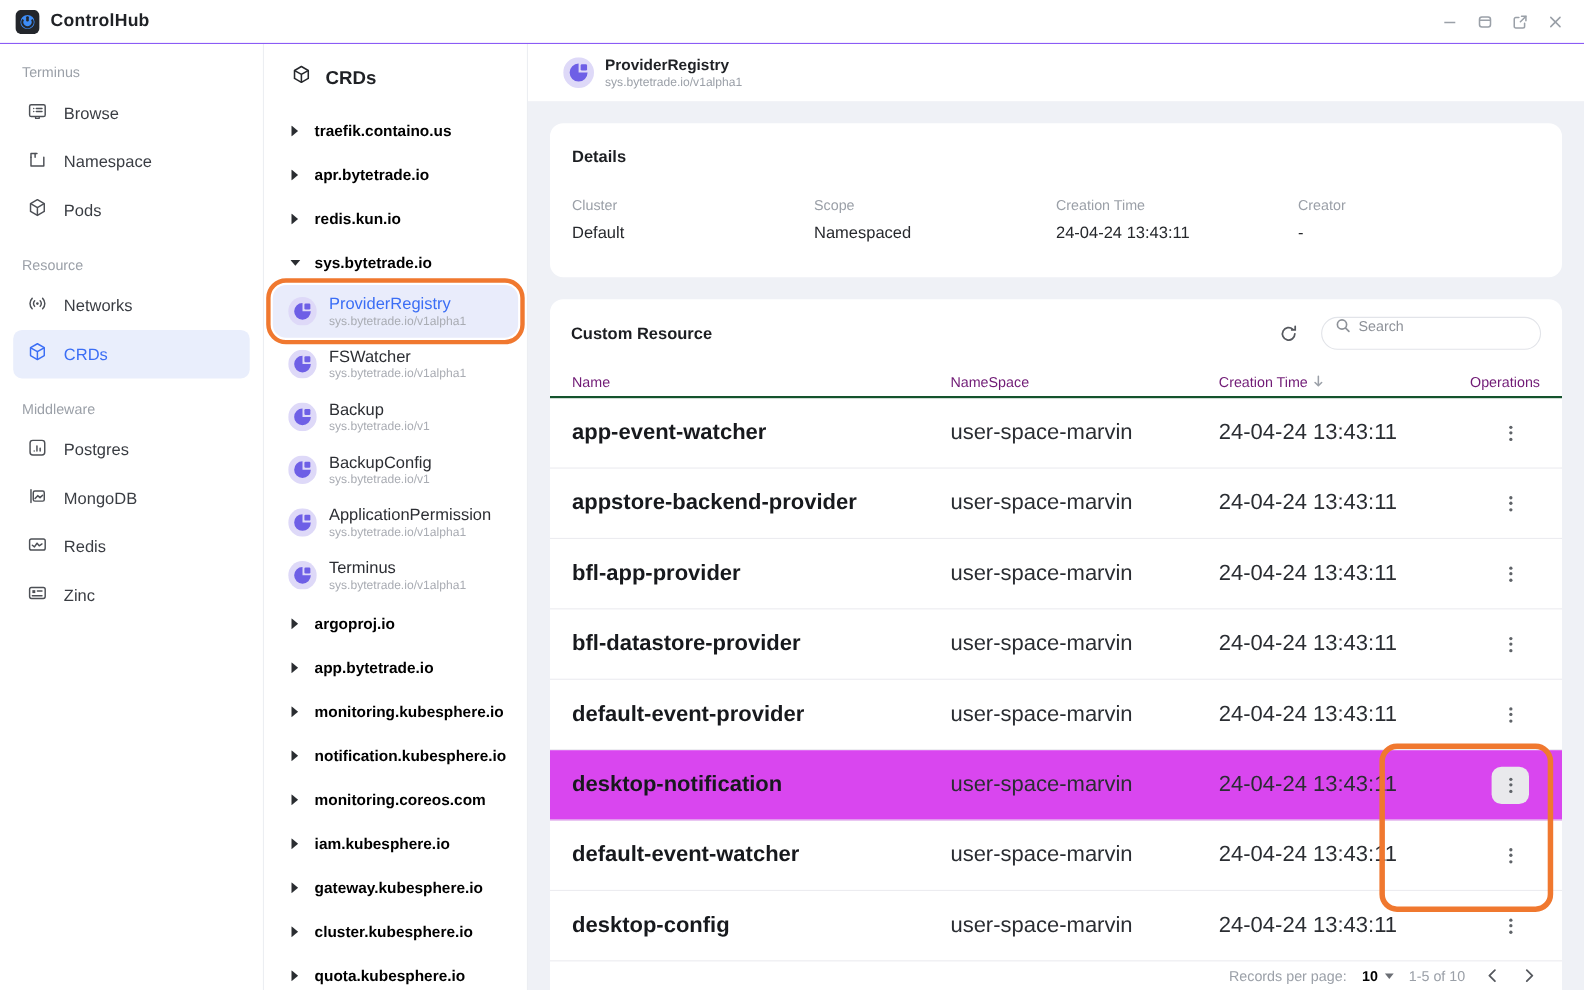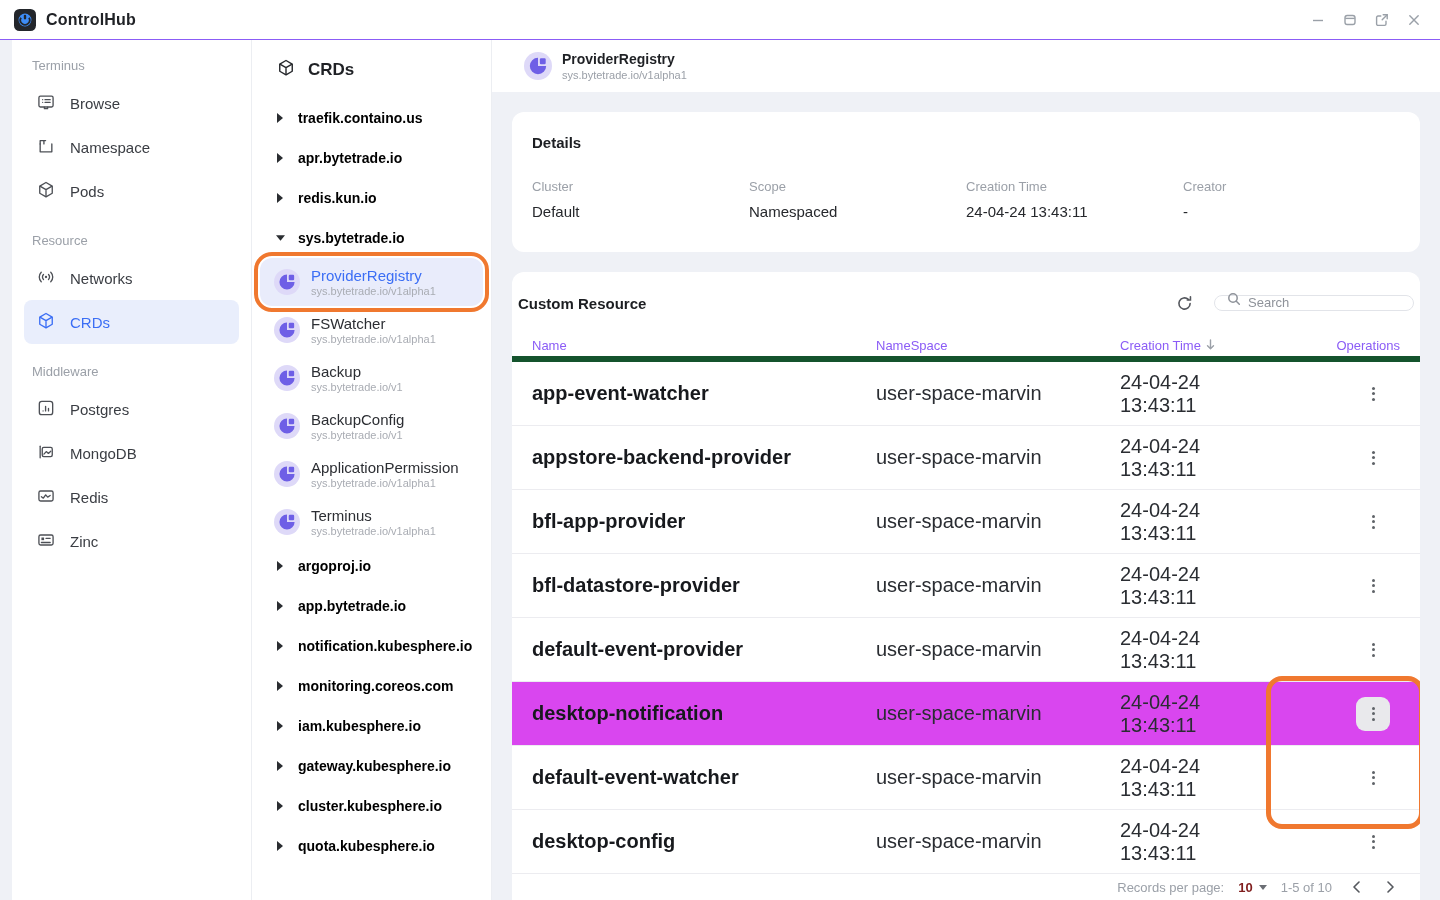--- a/index.html
+++ b/index.html
@@ -7,21 +7,21 @@
   body { font-family: "Liberation Sans", sans-serif; background: #eff1f6; color: #26282c; }
   .app { display: flex; flex-direction: column; width: 1440px; height: 900px; }
 
   
   .topbar { height: 40px; background: #fff; border-bottom: 1px solid #8b5cf6; display: flex; align-items: center; padding: 0 14px; flex-shrink: 0; }
   .logo { width: 22px; height: 22px; margin-right: 10px; flex-shrink: 0; }
   .app-title { font-size: 16px; font-weight: 700; color: #202226; letter-spacing: .2px; }
   .win-controls { margin-left: auto; display: flex; gap: 8px; align-items: center; }
   .win-btn { width: 24px; height: 24px; display: flex; align-items: center; justify-content: center; color: #9aa0a8; cursor: default; }
 
-  .body { display: flex; flex: 1; min-height: 0; margin-left: 12px; }
+  .body { display: flex; flex: 1; min-height: 0; }
 
   
   .sidebar { width: 240px; background: #fff; border-right: 1px solid #eceef2; padding-top: 8px; flex-shrink: 0; }
   .side-label { padding: 10px 20px 8px; font-size: 13px; color: #9ba0a8; }
   .side-item { height: 44px; margin: 0 12px; padding: 0 12px; display: flex; align-items: center; gap: 14px; border-radius: 8px; font-size: 15px; color: #3a3d43; cursor: pointer; }
   .side-item svg { color: #4d5056; }
   .side-item.selected { background: #e9eefc; color: #3b6ef5; }
   .side-item.selected svg { color: #3b6ef5; }
   .side-gap { height: 10px; }
 
@@ -49,42 +49,42 @@
   .mh-sub { font-size: 11px; color: #9ba0a8; line-height: 14px; }
 
   .card { background: #fff; border-radius: 12px; margin: 20px 20px 0; }
   .details-card { height: 140px; padding: 22px 20px; }
   .card-title { font-size: 15px; font-weight: 700; color: #1c1e22; }
   .details-grid { display: grid; grid-template-columns: repeat(4, 1fr); margin-top: 28px; }
   .f-label { font-size: 13px; color: #9ba0a8; margin-bottom: 9px; }
   .f-value { font-size: 15px; color: #26282c; }
 
   .cr-card { position: relative; height: 628px; border-bottom-left-radius: 0; border-bottom-right-radius: 0; overflow: hidden; display: flex; flex-direction: column; }
-  .cr-head { height: 62px; display: flex; align-items: center; padding: 0 6px; gap: 18px; flex-shrink: 0; }
+  .cr-head { height: 62px; display: flex; align-items: center; padding: 0 19px; gap: 18px; flex-shrink: 0; }
   .cr-head .card-title { flex: 1; }
   .icon-btn { background: none; border: none; display: flex; align-items: center; justify-content: center; width: 24px; height: 24px; color: #55585e; cursor: pointer; }
-  .search-box { width: 200px; height: 16px; border: 1px solid #e2e4e9; border-radius: 16px; display: flex; align-items: flex-end; gap: 7px; padding: 0 12px; color: #8e9299; }
+  .search-box { width: 200px; height: 30px; border: 1px solid #e2e4e9; border-radius: 16px; display: flex; align-items: flex-start; gap: 7px; padding: 0 12px; color: #8e9299; }
   .search-box input { border: none; outline: none; width: 100%; font-size: 13px; font-family: "Liberation Sans", sans-serif; color: #3a3d43; background: transparent; }
   .search-box input::placeholder { color: #8e9299; }
 
   .cr-grid { display: grid; grid-template-columns: 344px 244px 1fr 120px; padding: 0 20px; align-items: center; }
-  .cr-thead { height: 28px; font-size: 13px; color: #8b5cf6; border-bottom: 6px solid #14532d; flex-shrink: 0; }
+  .cr-thead { height: 28px; font-size: 13px; color: #701a75; border-bottom: 2px solid #14532d; flex-shrink: 0; }
   .th-ops { text-align: right; }
   .th-sort { display: inline-flex; align-items: center; gap: 5px; }
   .cr-row { height: 64px; border-bottom: 1px solid #ececf0; font-size: 20px; color: #2a2d32; flex-shrink: 0; }
   .cr-row .name { font-weight: 600; color: #17191d; }
   .cr-row.highlighted { background: #d946ef; }
   .cell-ops { display: flex; justify-content: flex-end; padding-right: 10px; }
   .kebab-btn { width: 34px; height: 34px; border: none; background: transparent; border-radius: 9px; display: flex; align-items: center; justify-content: center; cursor: pointer; }
   .cr-row.highlighted .kebab-btn { background: #e9e9ec; }
   .kebab { display: flex; flex-direction: column; gap: 2.5px; }
   .kebab i { width: 3px; height: 3px; border-radius: 50%; background: #5f6368; }
 
   .cr-footer { height: 26px; border-top: 0; display: flex; align-items: center; justify-content: flex-end; gap: 14px; padding: 0 20px; font-size: 13px; color: #9ba0a8; flex-shrink: 0; }
-  .per-page { display: flex; align-items: center; gap: 6px; color: #7f1d1d; font-weight: 600; cursor: pointer; }
+  .per-page { display: flex; align-items: center; gap: 6px; color: #000000; font-weight: 600; cursor: pointer; }
   .caret-down { width: 0; height: 0; border-left: 4px solid transparent; border-right: 4px solid transparent; border-top: 5px solid #6b6e74; }
   .pg-btn { background: none; border: none; width: 20px; height: 20px; display: flex; align-items: center; justify-content: center; color: #55585e; cursor: pointer; }
 
   .annotation-box { position: absolute; left: 754px; top: 404px; width: 158px; height: 153px; border: 5px solid #f0782f; border-radius: 16px; pointer-events: none; z-index: 5; }
 </style>
 </head>
 <body>
 
 <div class="app">
 
@@ -330,20 +330,28 @@
               </svg>
             </span>
           <span>app.bytetrade.io</span>
         </div>
         <div class="tree-group">
           <span class="tri">
               <svg width="8" height="10" viewBox="0 0 8 10">
                 <path d="M1 0l6 5-6 5z" fill="#2a2d31"></path>
               </svg>
             </span>
+          <span>monitoring.kubesphere.io</span>
+        </div>
+        <div class="tree-group">
+          <span class="tri">
+              <svg width="8" height="10" viewBox="0 0 8 10">
+                <path d="M1 0l6 5-6 5z" fill="#2a2d31"></path>
+              </svg>
+            </span>
           <span>notification.kubesphere.io</span>
         </div>
         <div class="tree-group">
           <span class="tri">
               <svg width="8" height="10" viewBox="0 0 8 10">
                 <path d="M1 0l6 5-6 5z" fill="#2a2d31"></path>
               </svg>
             </span>
           <span>monitoring.coreos.com</span>
         </div>

